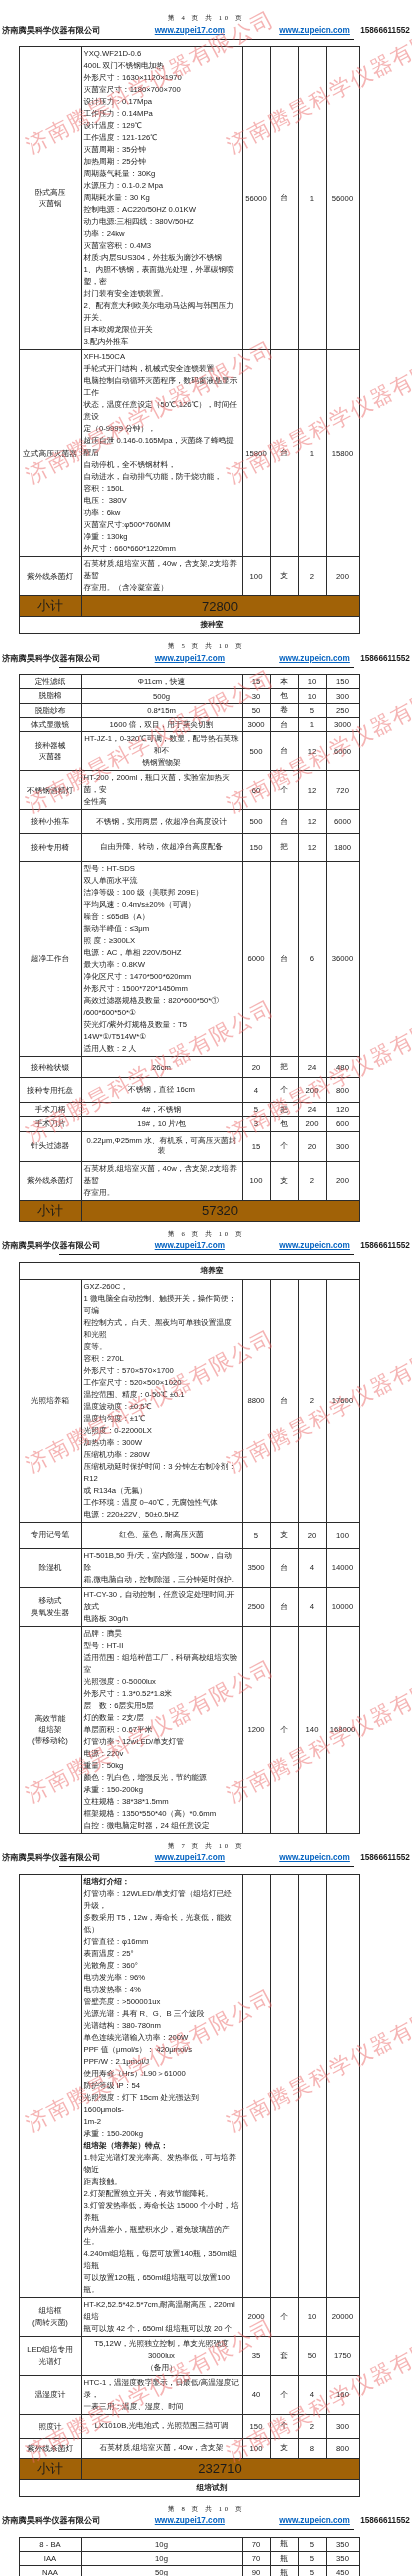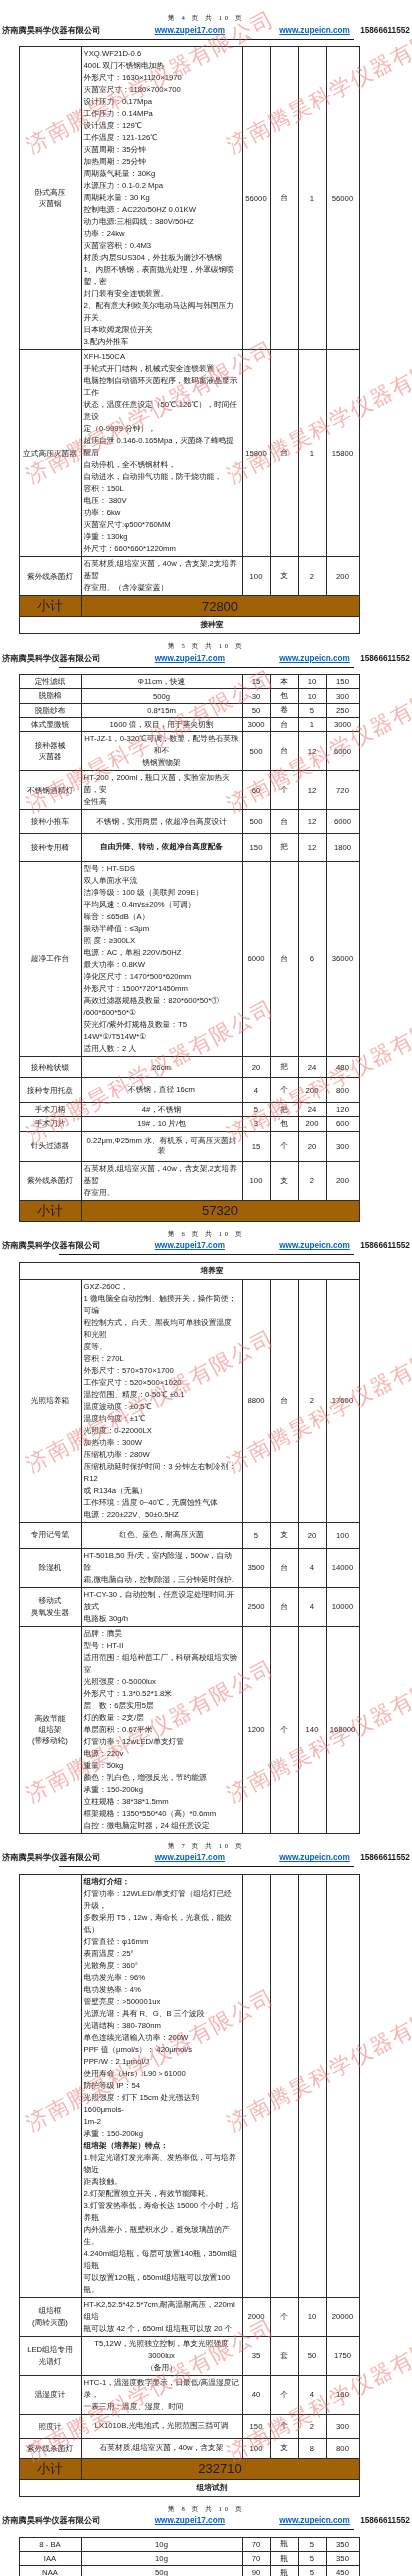--- a/index.html
+++ b/index.html
@@ -227,21 +227,21 @@
           <td class="c-desc center" style="height: 20.6px;">不锈钢，实用两层，依超净台高度设计</td>
           <td class="c-num">500</td>
           <td class="c-num">台</td>
           <td class="c-num">12</td>
           <td class="c-num">6000</td>
         </tr>
         <tr>
           <td class="c-label">
             <div>接种专用椅</div>
           </td>
-          <td class="c-desc center" style="height: 25px; font-weight: bold;">自由升降、转动，依超净台高度配备</td>
+          <td class="c-desc center" style="height: 25px;">自由升降、转动，依超净台高度配备</td>
           <td class="c-num">150</td>
           <td class="c-num">把</td>
           <td class="c-num">12</td>
           <td class="c-num">1800</td>
         </tr>
         <tr>
           <td class="c-label">
             <div>超净工作台</div>
           </td>
           <td class="c-desc">

